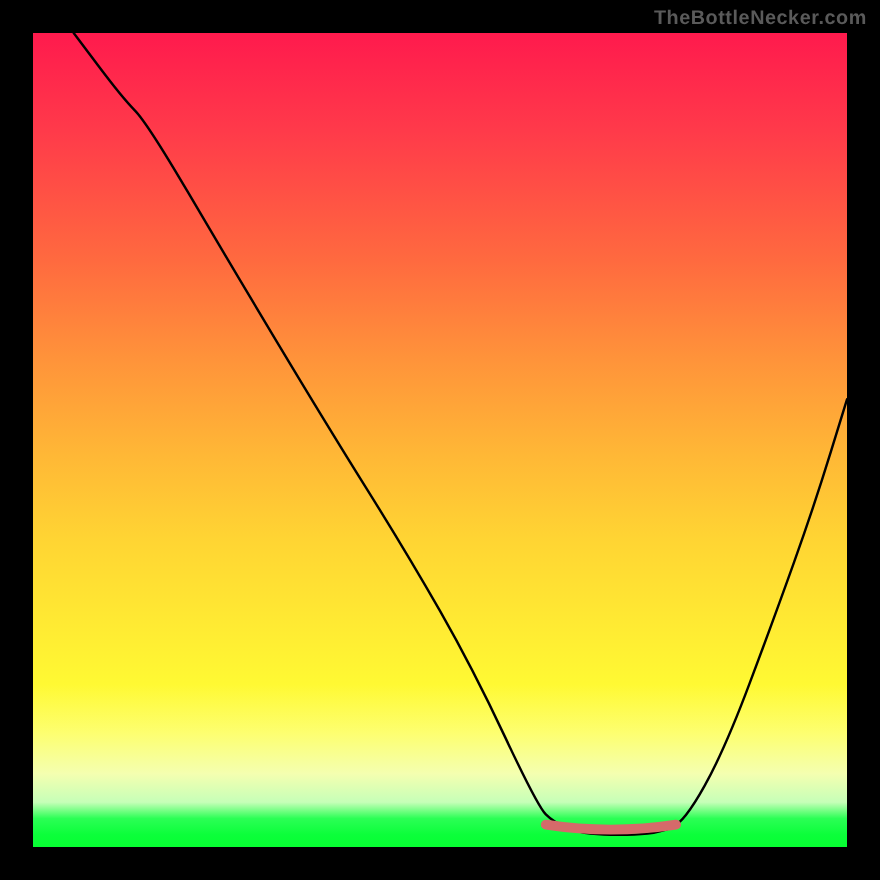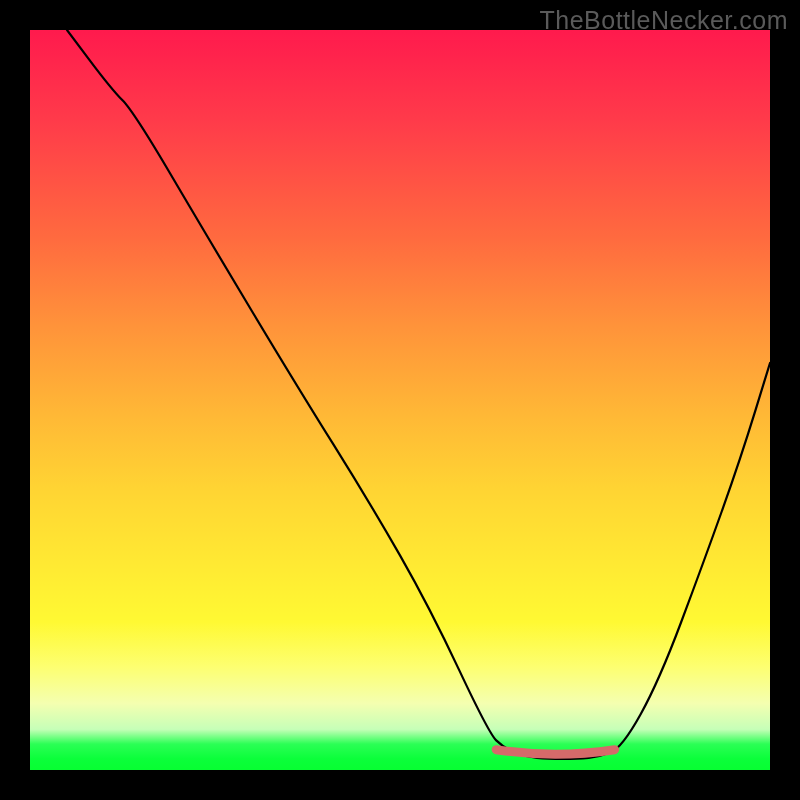--- a/index.html
+++ b/index.html
@@ -8,22 +8,22 @@
     width: 800px;
     height: 800px;
     background: #000;
     position: relative;
     font-family: Arial, Helvetica, sans-serif;
   }
   .watermark {
     position: absolute;
     top: 6px;
     right: 12px;
-    font-size: 25px;
-    font-weight: normal;
+    font-size: 18px;
+    font-weight: bold;
     color: #5a5a5a;
     letter-spacing: 0.5px;
   }
   .plot-area {
     position: absolute;
     left: 30px;
     top: 30px;
     width: 740px;
     height: 740px;
     overflow: hidden;

